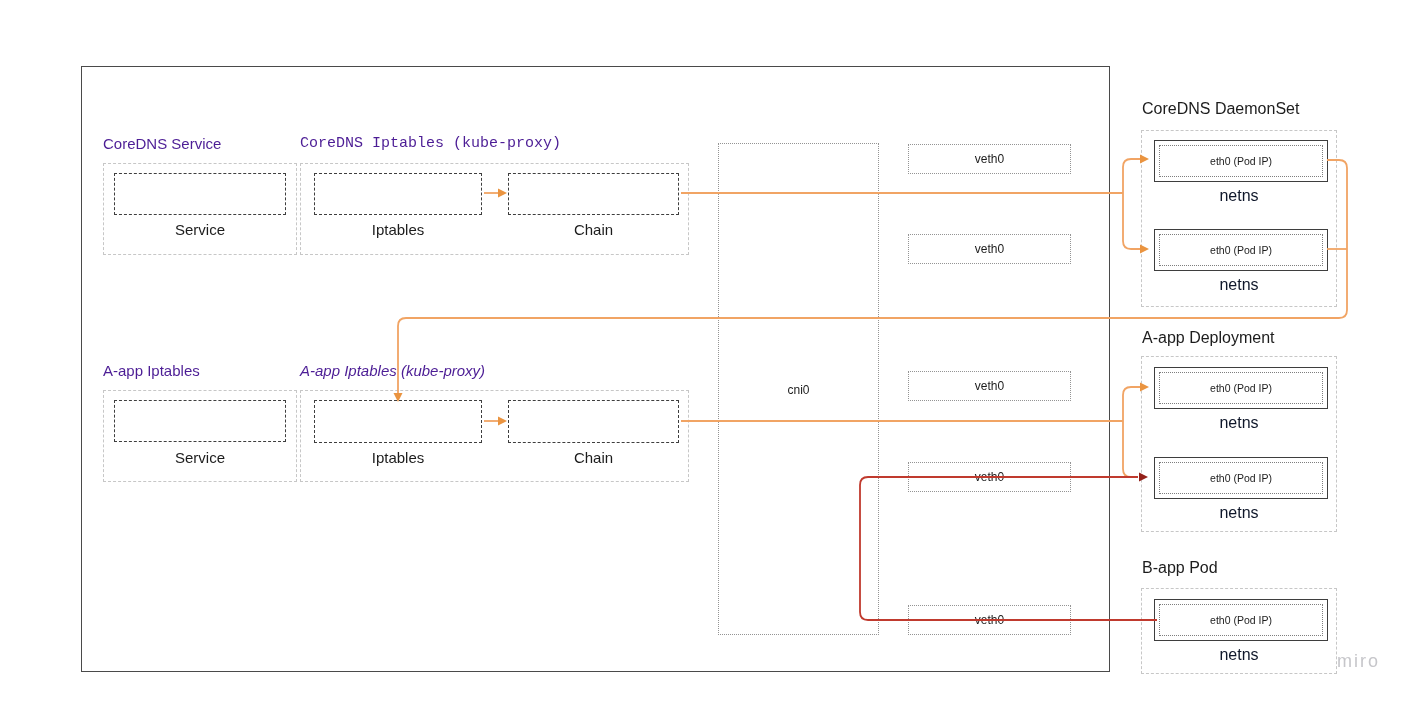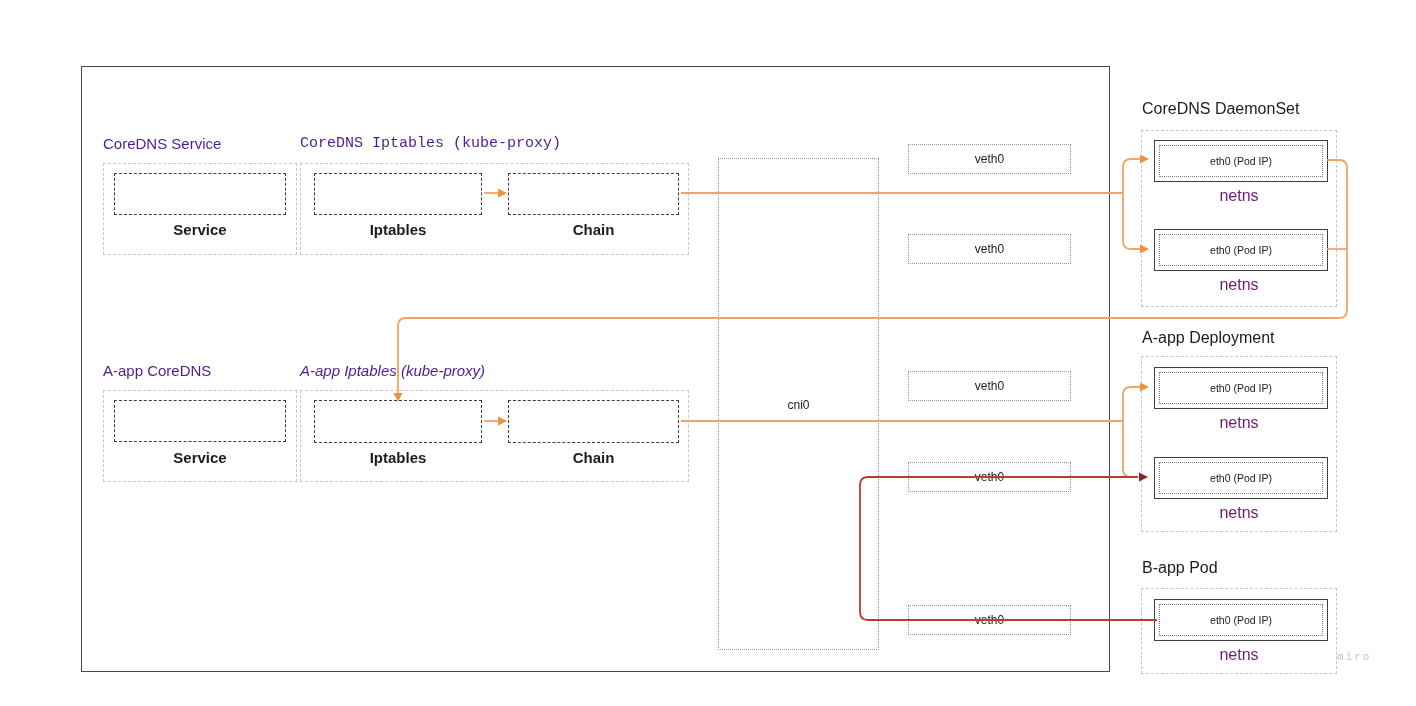--- a/index.html
+++ b/index.html
@@ -15,35 +15,35 @@
 
   
   .sec-label { font-size:15px; color:#4c1d95; white-space:nowrap; }
 
   
   .lightbox { border:1px dashed #c7c7c7; background:#ffffff; }
 
   
   .darkdash { position:absolute; border:1.4px dashed #3e3e3e; background:#ffffff; }
 
-  .box-caption { position:absolute; text-align:center; font-size:15px; color:#1c1c1c;font-weight:bold; }
+  .box-caption { position:absolute; text-align:center; font-size:15px; color:#1c1c1c; }
 
   
   .dotted { border:1px dotted #949494; background:transparent; }
   .small-label { font-size:12px; color:#1c1c1c; text-align:center; }
 
   
   .panel-title { font-size:16px; color:#1c1c1c; white-space:nowrap; }
   .panel-box { border:1px dashed #c7c7c7; background:#ffffff; }
   .netns-box { position:absolute; left:12px; width:174px; height:42px; border:1.5px solid #3e3e3e; background:#ffffff; }
   .eth-inner { position:absolute; left:4px; top:4px; right:4px; bottom:4px; border:1px dotted #7e7e7e;
                display:flex; align-items:center; justify-content:center; font-size:10.5px; color:#1c1c1c; }
-  .ns-label { position:absolute; left:0; width:100%; text-align:center; font-size:16px; color:#701a75; }
+  .ns-label { position:absolute; left:0; width:100%; text-align:center; font-size:16px; color:#0f172a; }
 
-  .watermark { left:1337px; top:651px; font-size:11px; letter-spacing:2px; color:#c6c6ca;font-family:Liberation Mono, monospace; }
+  .watermark { left:1337px; top:651px; font-size:18px; letter-spacing:2px; color:#c6c6ca; }
 
   svg.overlay { position:absolute; left:0; top:0; width:1416px; height:706px; pointer-events:none; }
 </style>
 </head>
 <body>
 
 <div class="canvas">
 
   <div class="abs root-box"></div>
 
@@ -54,35 +54,35 @@
   </div>
 
   <div class="abs sec-label" style="left:300px; top:135px;font-family:Liberation Mono, monospace;">CoreDNS Iptables (kube-proxy)</div>
   <div class="abs lightbox" style="left:300px; top:163px; width:389px; height:92px;">
     <div class="darkdash" style="left:13px; top:9px; width:168px; height:42px;"></div>
     <div class="darkdash" style="left:207px; top:9px; width:171px; height:42px;"></div>
     <div class="box-caption" style="left:13px; top:57px; width:168px;">Iptables</div>
     <div class="box-caption" style="left:207px; top:57px; width:171px;">Chain</div>
   </div>
 
-  <div class="abs sec-label" style="left:103px; top:362px;">A-app CoreDNS</div>
+  <div class="abs sec-label" style="left:103px; top:362px;">A-app Iptables</div>
   <div class="abs lightbox" style="left:103px; top:390px; width:194px; height:92px;">
     <div class="darkdash" style="left:10px; top:9px; width:172px; height:42px;"></div>
     <div class="box-caption" style="left:0; top:58px; width:100%;">Service</div>
   </div>
 
   <div class="abs sec-label" style="left:300px; top:362px;font-style:italic;">A-app Iptables (kube-proxy)</div>
   <div class="abs lightbox" style="left:300px; top:390px; width:389px; height:92px;">
     <div class="darkdash" style="left:13px; top:9px; width:168px; height:43px;"></div>
     <div class="darkdash" style="left:207px; top:9px; width:171px; height:43px;"></div>
     <div class="box-caption" style="left:13px; top:58px; width:168px;">Iptables</div>
     <div class="box-caption" style="left:207px; top:58px; width:171px;">Chain</div>
   </div>
 
-  <div class="abs dotted" style="left:718px; top:158px; width:161px; height:492px;">
+  <div class="abs dotted" style="left:718px; top:143px; width:161px; height:492px;">
     <div class="small-label" style="position:absolute; left:0; top:239px; width:100%;">cni0</div>
   </div>
 
   <div class="abs dotted" style="left:908px; top:144px; width:163px; height:30px;">
     <div class="small-label" style="line-height:28px;">veth0</div>
   </div>
   <div class="abs dotted" style="left:908px; top:234px; width:163px; height:30px;">
     <div class="small-label" style="line-height:28px;">veth0</div>
   </div>
   <div class="abs dotted" style="left:908px; top:371px; width:163px; height:30px;">

